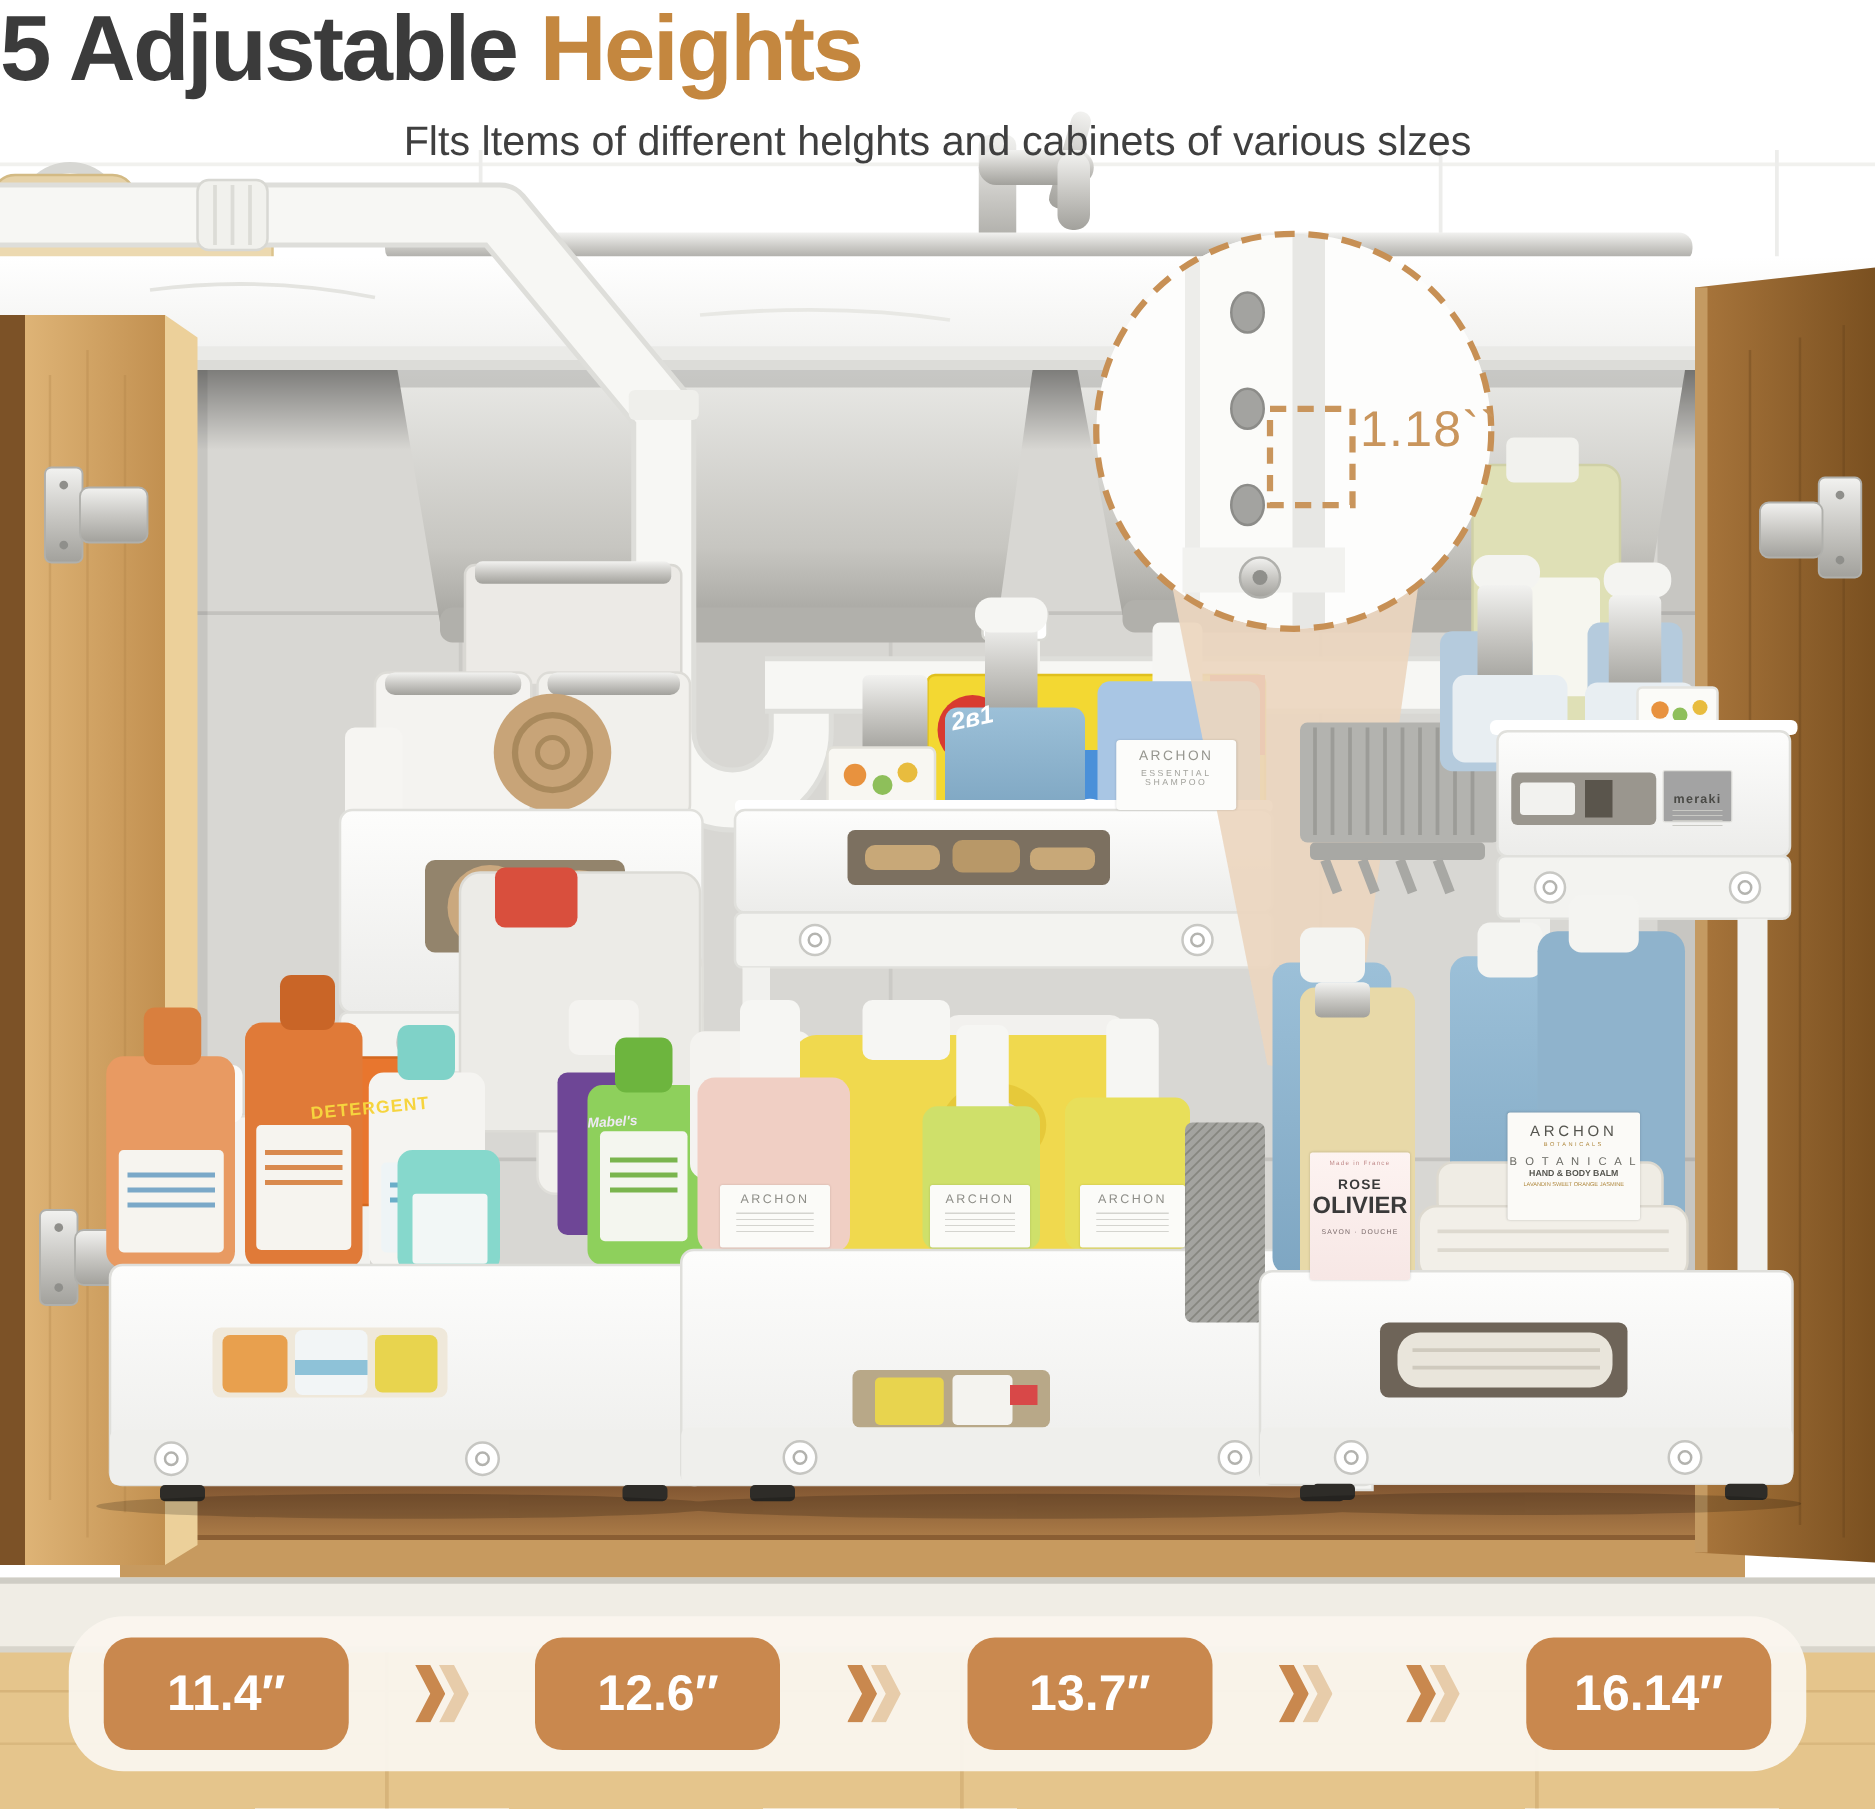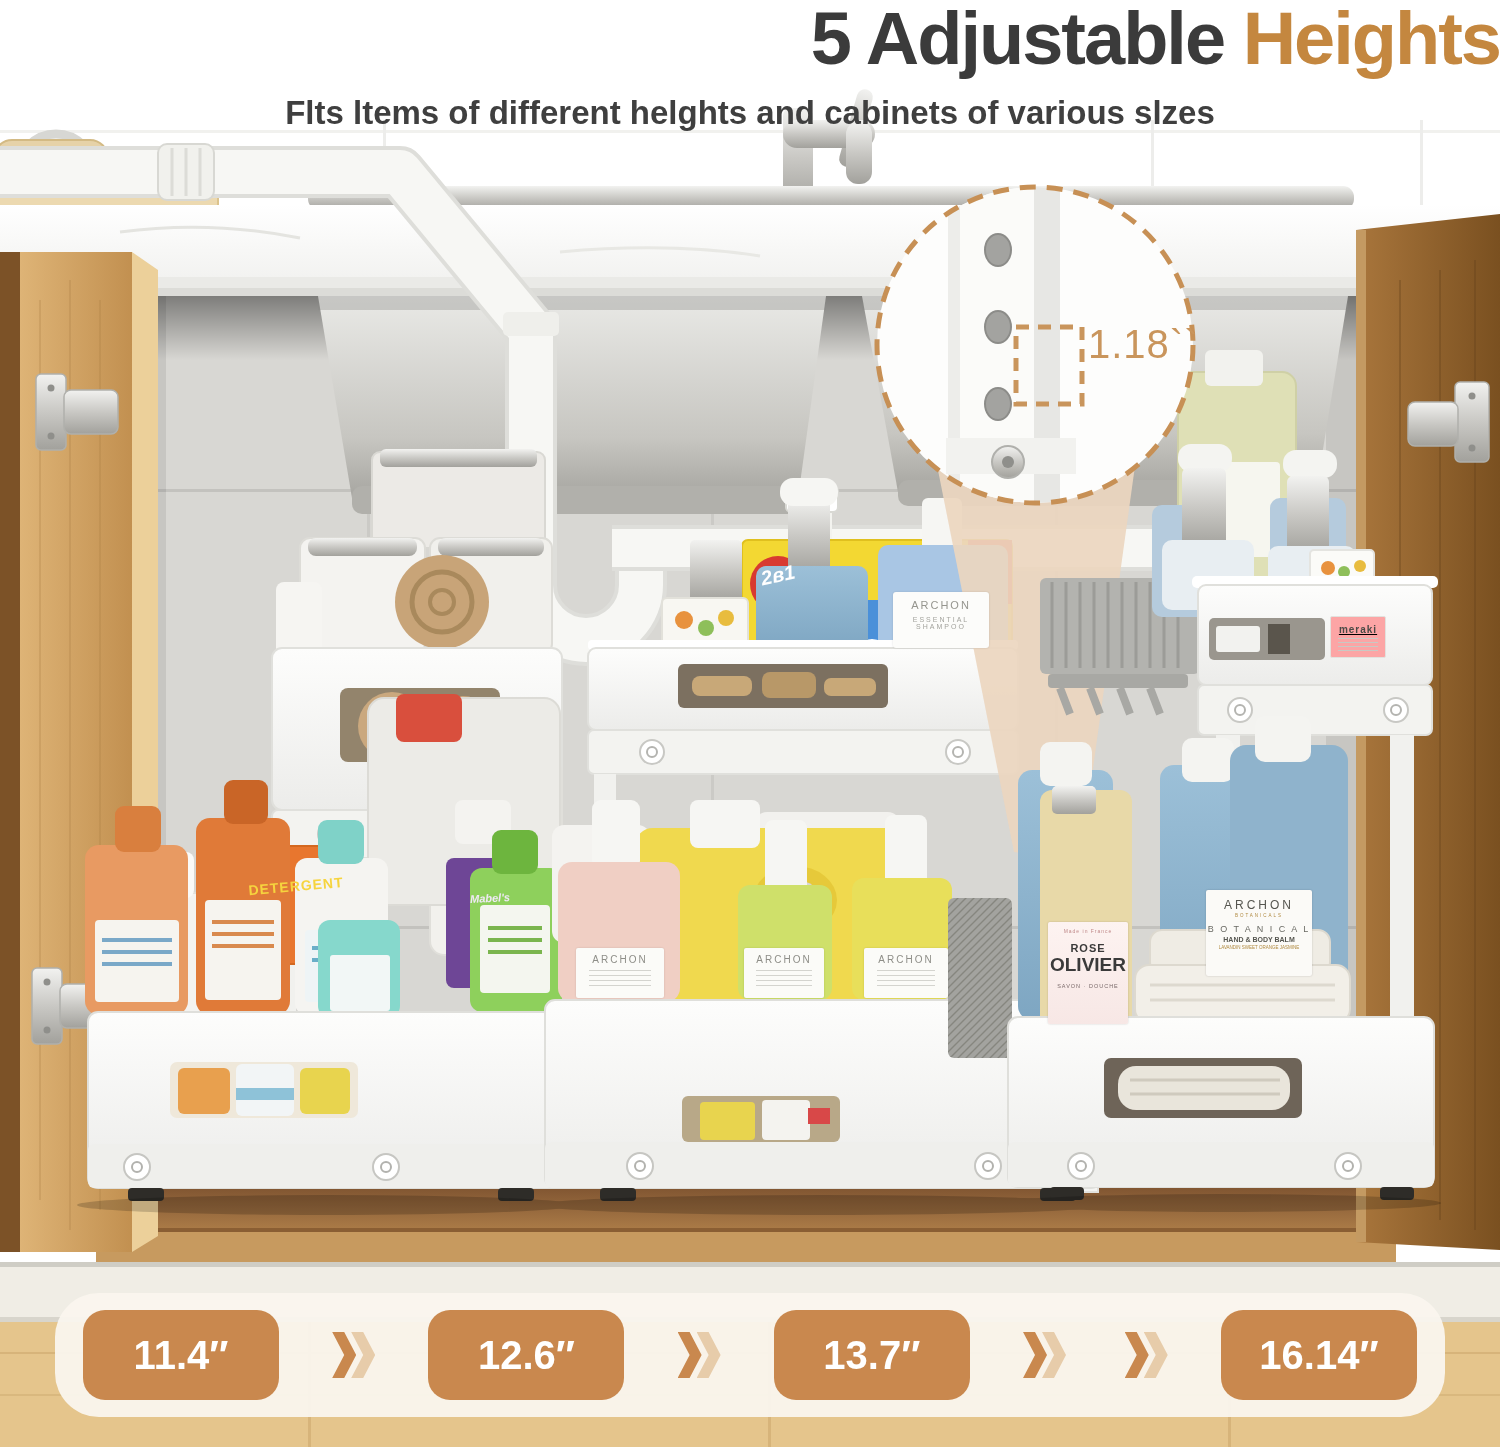--- a/index.html
+++ b/index.html
@@ -1,26 +1,26 @@
 <!DOCTYPE html>
 <html><head>
 <meta charset="utf-8">
 <style>
   html,body{margin:0;padding:0;background:#ffffff;}
   .stage{position:relative;width:1500px;height:1447px;overflow:hidden;background:#fff;
          font-family:"Liberation Sans",sans-serif;}
   .stage svg.scene{position:absolute;left:0;top:0;}
 
   
-  .title{position:absolute;left:0;top:2px;width:100%;text-align:right;
+  .title{position:absolute;left:0;top:2px;width:100%;text-align:left;
          font-size:74px;font-weight:800;letter-spacing:-2px;line-height:1.0;}
   .t-dark{color:#3b3b3b;}
   .t-accent{color:#c4873f;}
   .subtitle{position:absolute;left:0;top:94px;width:100%;text-align:center;
-            font-size:33px;color:#3f3f3f;font-weight:700;}
+            font-size:33px;color:#3f3f3f;font-weight:400;}
 
   
   .callout-text{position:absolute;left:1088px;top:322px;font-size:40px;font-weight:500;
                 color:#c9955c;letter-spacing:1px;}
 
   
   .bar{position:absolute;left:55px;top:1293px;width:1390px;height:124px;
        background:rgba(250,246,238,0.95);border-radius:44px;display:flex;align-items:center;
        justify-content:space-between;padding:0 28px;box-sizing:border-box;gap:32px;}
   .badge{width:196px;height:90px;background:#c9884e;border-radius:22px;color:#fff;
@@ -46,22 +46,22 @@
   .balm-lbl .sub{font-size:4.5px;letter-spacing:2px;color:#b0893f;margin-top:1px;}
   .balm-lbl .b1{font-size:9px;letter-spacing:2px;color:#6a6a64;margin-top:6px;}
   .balm-lbl .b2{font-size:7px;font-weight:700;color:#55554f;margin-top:2px;}
   .balm-lbl .b3{font-size:4.5px;color:#b0893f;margin-top:2px;}
   .rose-lbl{left:1048px;top:922px;width:80px;height:102px;border-radius:2px;
             background:linear-gradient(#fdf3f1,#f7e7e5);padding-top:6px;box-shadow:0 0 2px rgba(0,0,0,.2);}
   .rose-lbl .origin{font-size:5px;color:#c08a8a;letter-spacing:1px;}
   .rose-lbl .r1{font-size:11px;font-weight:700;color:#3a3a3a;letter-spacing:1px;margin-top:8px;}
   .rose-lbl .r2{font-size:19px;font-weight:700;color:#3a3a3a;letter-spacing:0px;}
   .rose-lbl .r3{font-size:5.5px;color:#7a6a6a;letter-spacing:1px;margin-top:7px;}
-  .meraki-lbl{left:1330px;top:616px;width:56px;height:42px;background:#fca5a5;border:1px solid #e2e2de;
-              border-radius:2px;padding-top:7px;text-decoration:underline;}
+  .meraki-lbl{left:1330px;top:616px;width:56px;height:42px;background:#a3a3a3;border:1px solid #e2e2de;
+              border-radius:2px;padding-top:17px;}
   .meraki-lbl .m{font-size:10px;font-weight:700;color:#4a4a46;letter-spacing:1px;}
   .meraki-lbl .lines{margin:3px auto 0;width:40px;height:14px;
        background:repeating-linear-gradient(#c9c9c4 0 1px,transparent 1px 4px);}
   .pump-lbl{background:#fbfbf8;border-radius:2px;height:50px;padding-top:6px;box-shadow:0 0 2px rgba(0,0,0,.15);}
   .pump-lbl .brand{font-size:10px;letter-spacing:2px;color:#8e8e88;}
   .pump-lbl .lines{margin:5px auto 0;width:70%;height:16px;
        background:repeating-linear-gradient(#d4d4cf 0 1px,transparent 1px 5px);}
   .pump1{left:576px;top:948px;width:88px;}
   .pump2{left:744px;top:948px;width:80px;}
   .pump3{left:864px;top:948px;width:84px;}

